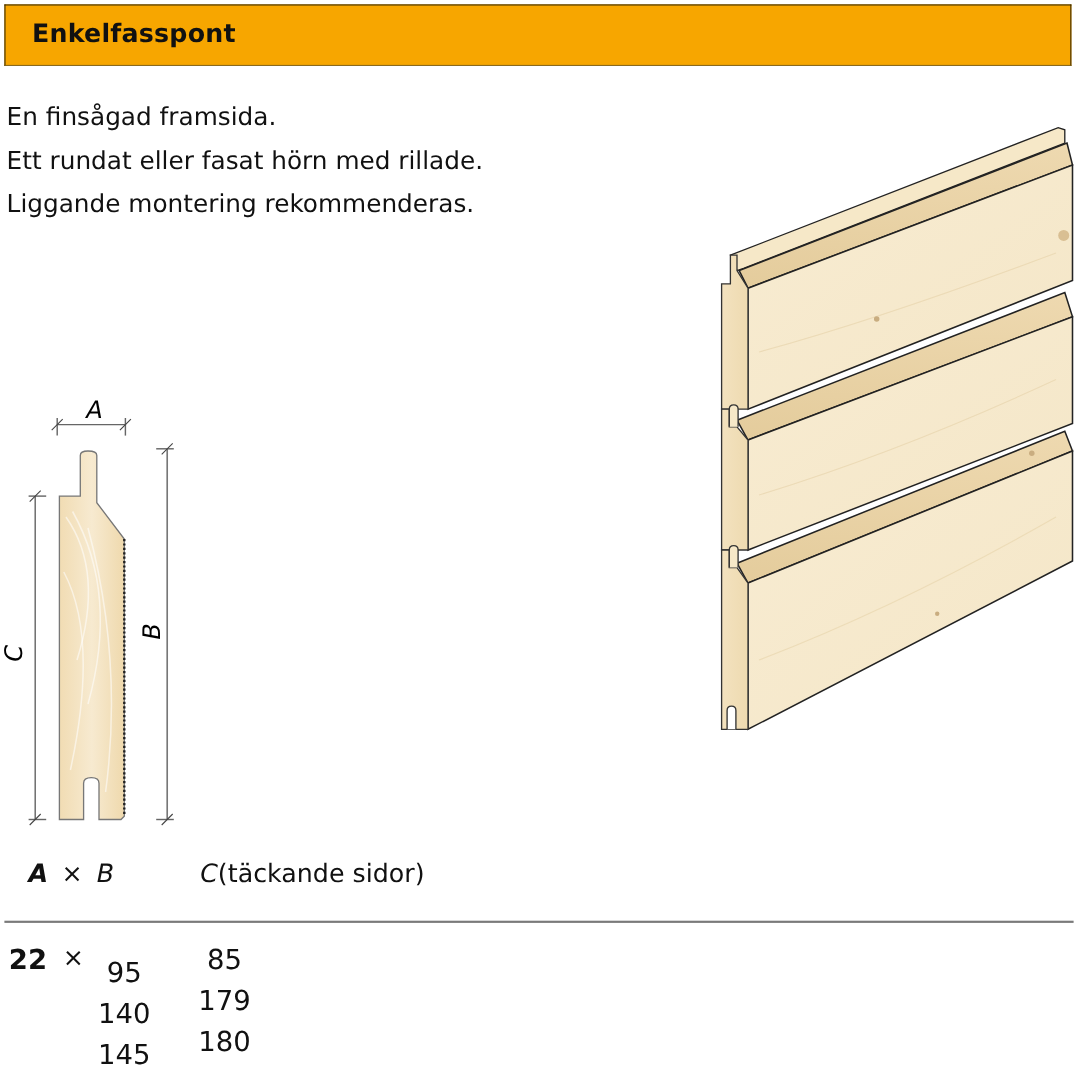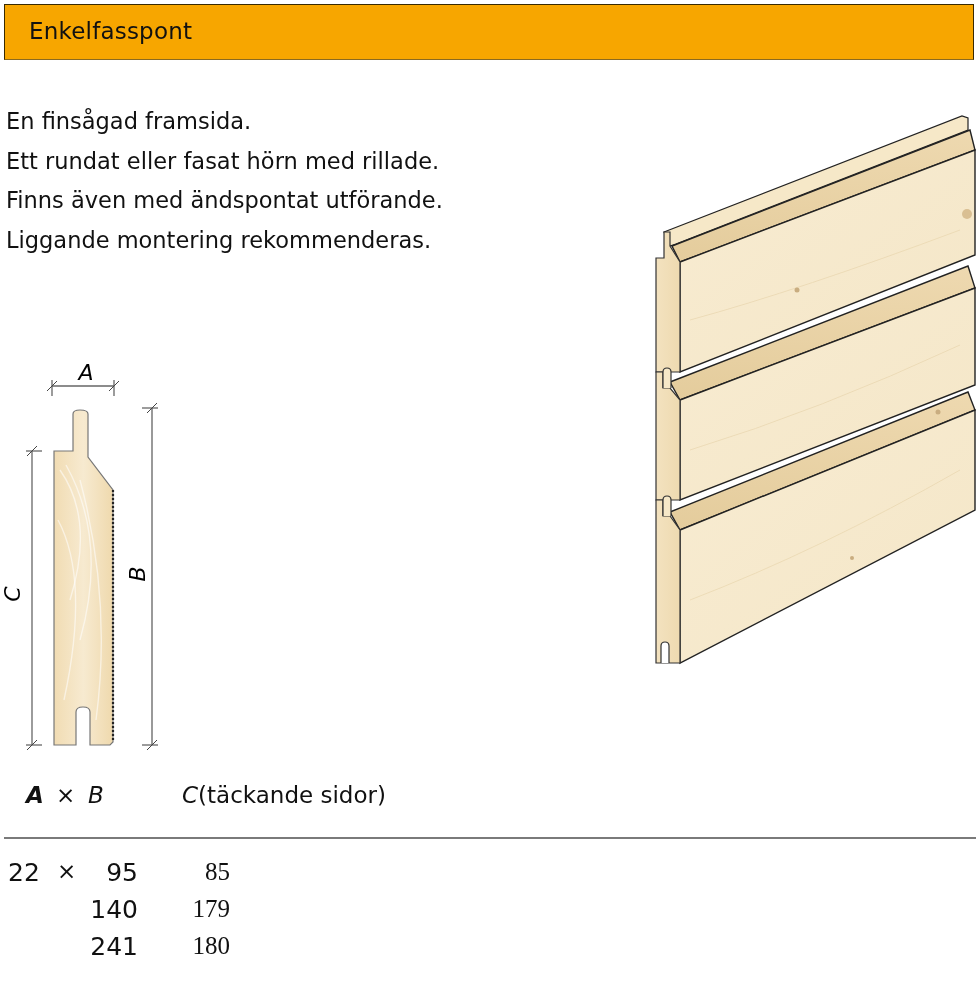--- a/index.html
+++ b/index.html
@@ -2,49 +2,48 @@
 <html><head>
 <meta charset="utf-8">
 <style>
   html, body { margin: 0; padding: 0; background: #ffffff; }
   body { width: 980px; height: 985px; position: relative; overflow: hidden;
          font-family: "DejaVu Sans", "Liberation Sans", sans-serif; color: #111; }
   .header { position: absolute; left: 4px; top: 4px; width: 970px; height: 56px;
             background: #f7a600; border: 1px solid #3a2a00; border-bottom-color: #8a6a20;
             box-sizing: border-box; }
   .header-title { position: absolute; left: 24px; top: 13px; font-size: 23px;
-                  font-weight: normal; letter-spacing: 0.2px; color: #111; }
-  .desc { position: absolute; left: 6px; top: 102px; font-size: 22.5px; line-height: 39.5px; }
+                  font-weight: bold; letter-spacing: 0.2px; color: #111; }
+  .desc { position: absolute; left: 6px; top: 88px; font-size: 22.5px; line-height: 39.5px; }
   .desc div { white-space: nowrap; }
   .profile { position: absolute; left: 0; top: 350px; }
   .panel3d { position: absolute; left: 640px; top: 100px; }
   .tbl-head { position: absolute; top: 782px; font-size: 23px; }
   .th-a { left: 26px; font-weight: bold; font-style: italic; }
   .th-x { left: 56px; }
   .th-b { left: 88px; font-style: italic; }
   .th-c { left: 182px; }
   .th-c i { font-style: italic; }
   .divider { position: absolute; left: 4px; top: 837px; width: 972px; height: 2px; background: #7a7a7a; }
   .row { position: absolute; font-size: 25px; }
-  .cell-a { position: absolute; left: 8px; font-weight: normal; }
+  .cell-a { position: absolute; left: 8px; font-weight: bold; }
   .cell-x { position: absolute; left: 57px; font-size: 23px; }
-  .cell-b { position: absolute; left: 88px; width: 50px; text-align: right; }
-  .cell-c { position: absolute; left: 178px; width: 52px; text-align: right; font-family: Liberation Serif, serif; }
+  .cell-b { position: absolute; left: 88px; width: 50px; text-align: center; margin-top: 12px; }
+  .cell-c { position: absolute; left: 178px; width: 52px; text-align: center; }
 </style>
 </head>
 <body>
 
 <div class="header">
   <span class="header-title">Enkelfasspont</span>
 </div>
 
 <div class="desc">
   <div>En finsågad framsida.</div>
   <div>Ett rundat eller fasat hörn med rillade.</div>
-  <div>Finns även med ändspontat utförande.</div>
   <div>Liggande montering rekommenderas.</div>
 </div>
 
 <svg class="profile" width="180" height="410" viewBox="0 350 180 410">
   <defs>
     <linearGradient id="woodg" x1="0" y1="0" x2="1" y2="0">
       <stop offset="0" stop-color="#f1dcb3"></stop>
       <stop offset="0.5" stop-color="#f7ead0"></stop>
       <stop offset="1" stop-color="#efd9ad"></stop>
     </linearGradient>
@@ -148,15 +147,15 @@
 </div>
 <div class="row" style="top:895px;">
   <span class="cell-a"></span>
   <span class="cell-x"></span>
   <span class="cell-b">140</span>
   <span class="cell-c">179</span>
 </div>
 <div class="row" style="top:932px;">
   <span class="cell-a"></span>
   <span class="cell-x"></span>
-  <span class="cell-b">241</span>
+  <span class="cell-b">145</span>
   <span class="cell-c">180</span>
 </div>
 
 </body></html>

